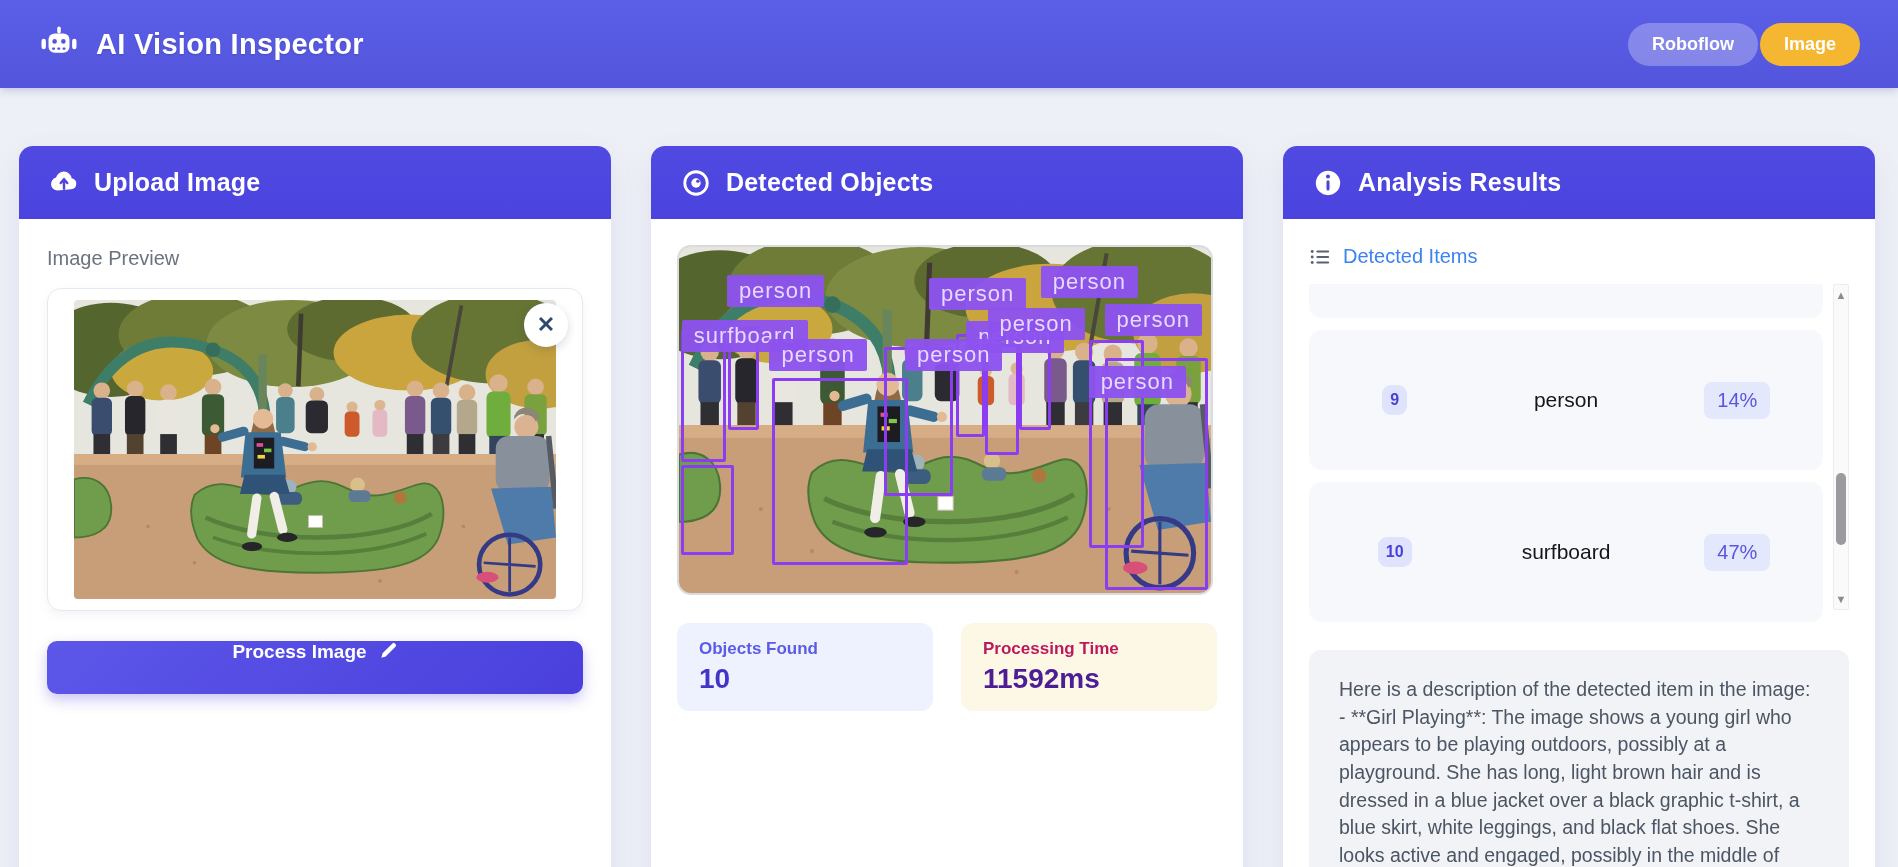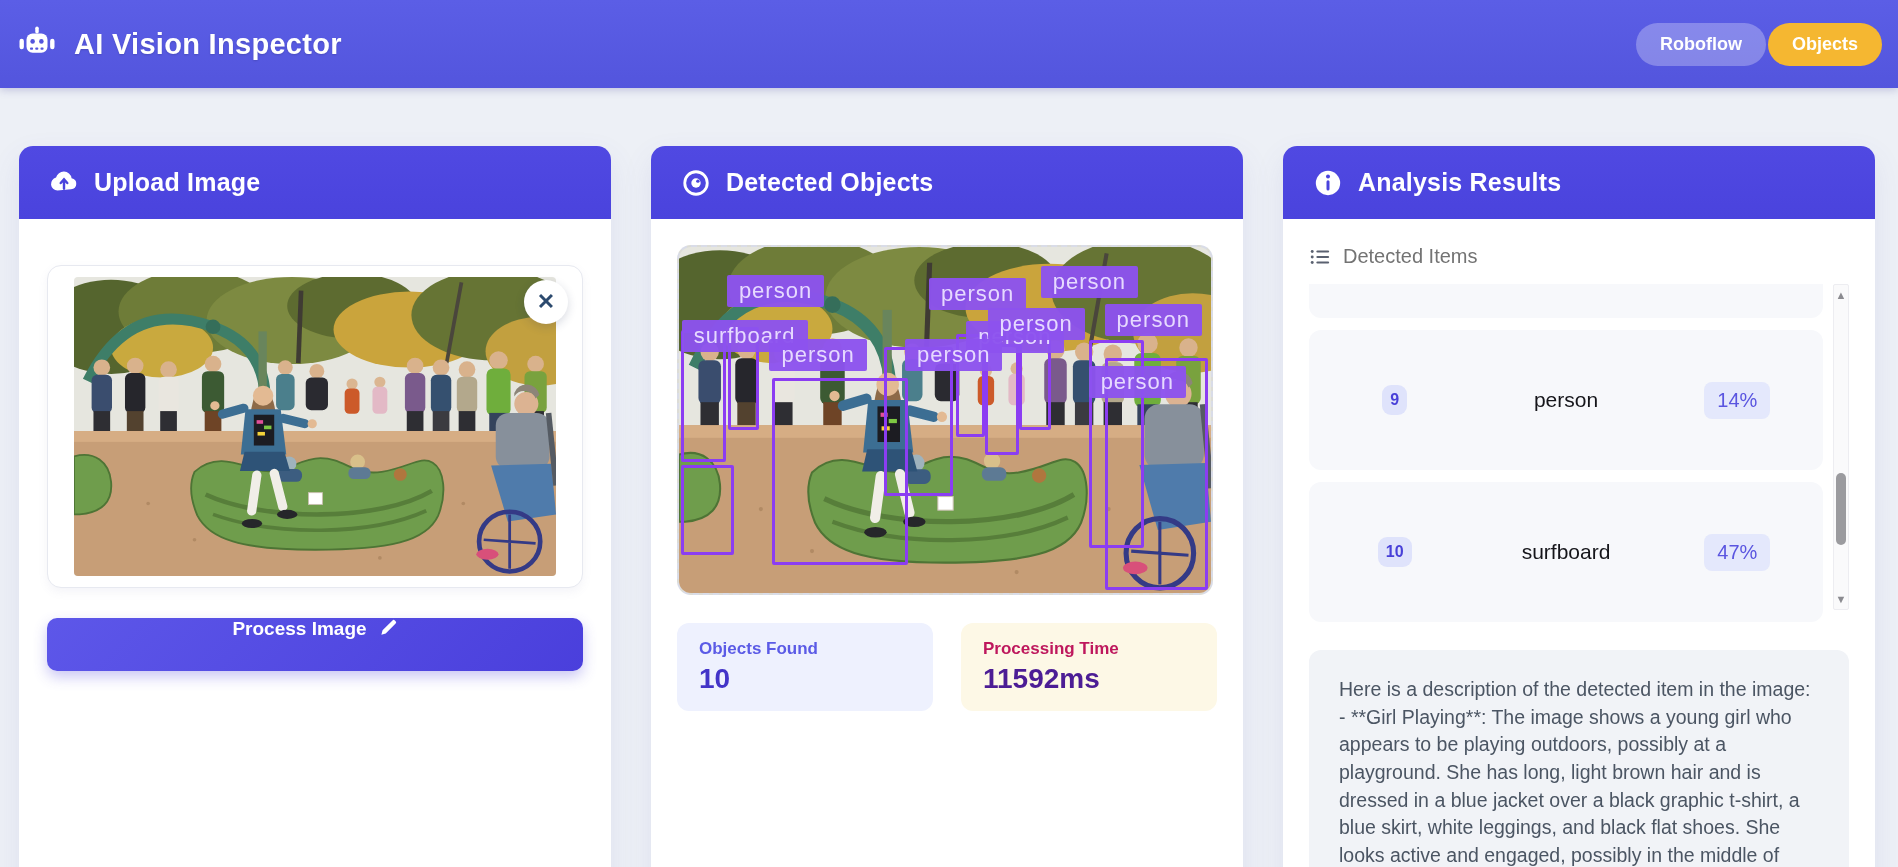--- a/index.html
+++ b/index.html
@@ -1,21 +1,21 @@
 <!DOCTYPE html>
 <html><head>
 <meta charset="utf-8">
 <style>
   * { box-sizing: border-box; margin: 0; padding: 0; }
   html,body { width:1898px; height:867px; overflow:hidden; }
   body { background:#edf0f6; font-family:"Liberation Sans", sans-serif; }
 
   
   .topbar { height:88px; background:linear-gradient(180deg,#5b5ee6,#5355dd);
-    display:flex; align-items:center; justify-content:space-between; padding:0 16px;
+    display:flex; align-items:center; justify-content:space-between; padding:0 38px;
     box-shadow:0 2px 8px rgba(60,60,150,.25); }
   .brand { display:flex; align-items:center; gap:16px; }
   .brand-title { color:#fff; font-size:29px; font-weight:700; letter-spacing:.3px;
     text-shadow:0 1px 2px rgba(0,0,0,.15); }
   .topbar-right { display:flex; gap:2px; align-items:center; }
   .pill { border:none; cursor:pointer; border-radius:999px; padding:11px 24px;
     font-size:18px; font-weight:700; color:#fff; font-family:inherit; }
   .pill-roboflow { background:rgba(255,255,255,.28); }
   .pill-openai  { background:#f5b731; }
 
@@ -59,21 +59,21 @@
   .stat-objects { background:#eef1fe; }
   .stat-time { background:#fdf8e6; }
   .stat-label { font-size:17px; font-weight:700; }
   .stat-objects .stat-label { color:#5b5be6; }
   .stat-time .stat-label { color:#be185d; }
   .stat-value { font-size:28px; font-weight:800; margin-top:4px; }
   .stat-objects .stat-value { color:#4334c8; }
   .stat-time .stat-value { color:#4c1d95; }
 
   
-  .subsection { display:flex; align-items:center; gap:12px; color:#737373; font-size:20px; }
+  .subsection { display:flex; align-items:center; gap:12px; color:#3b82f6; font-size:20px; }
   .sicon { width:22px; height:22px; color:#5a6170; flex:0 0 auto; }
   .items-area { position:relative; margin-top:16px; padding-right:26px; }
   .item-row { background:#f7f8fb; border-radius:12px; height:140px; margin-bottom:12px;
     display:flex; align-items:center; cursor:pointer; }
   .item-row-partial { background:#f7f8fb; border-radius:0 0 12px 12px; height:34px; margin-bottom:12px; }
   .item-col { flex:1; display:flex; justify-content:center; align-items:center; }
   .count-badge { background:#dfe3fb; color:#4840d8; font-weight:700; font-size:16px;
     padding:6px 8px; border-radius:9px; }
   .item-label { color:#15151a; font-size:21px; }
   .conf-badge { background:#e4e8fc; color:#5a55e0; font-size:20px; padding:7px 13px; border-radius:8px; }
@@ -232,35 +232,36 @@
       <circle cx="19" cy="21" r="2.6" fill="#5355dd"></circle>
         <circle cx="29" cy="21" r="2.6" fill="#5355dd"></circle>
       <rect x="16" y="28" width="3.5" height="2.5" rx="1" fill="#5355dd"></rect>
       <rect x="22" y="28" width="3.5" height="2.5" rx="1" fill="#5355dd"></rect>
       <rect x="28" y="28" width="3.5" height="2.5" rx="1" fill="#5355dd"></rect>
     </svg>
     <div class="brand-title">AI Vision Inspector</div>
   </div>
   <div class="topbar-right">
     <button class="pill pill-roboflow">Roboflow</button>
-    <button class="pill pill-openai">Objects</button>
+    <button class="pill pill-openai">Image</button>
   </div>
 </header>
 
 <main class="cards">
 
   <section class="card">
     <div class="card-header">
       <svg class="hicon" viewBox="0 0 32 32">
         <path d="M9 24 a7 7 0 0 1 -1.5 -13.8 a8.5 8.5 0 0 1 16.6 0.6 a6 6 0 0 1 -0.6 11.9 Z" fill="#fff"></path>
         <path d="M16 22 L16 13 M12.5 16 L16 12 L19.5 16" stroke="#4a43dd" stroke-width="2.6" fill="none" stroke-linecap="round"></path>
       </svg>
       <span>Upload Image</span>
     </div>
     <div class="card-body">
+      <div class="section-label">Image Preview</div>
       <div class="preview-box">
         <div class="preview-photo">
           <svg class="scene" width="482" height="299" preserveAspectRatio="none" viewBox="0 0 520 330">
               <use href="#scene"></use>
             </svg>
         </div>
         <button class="close-btn">
           <span>✕</span>
         </button>
       </div>

